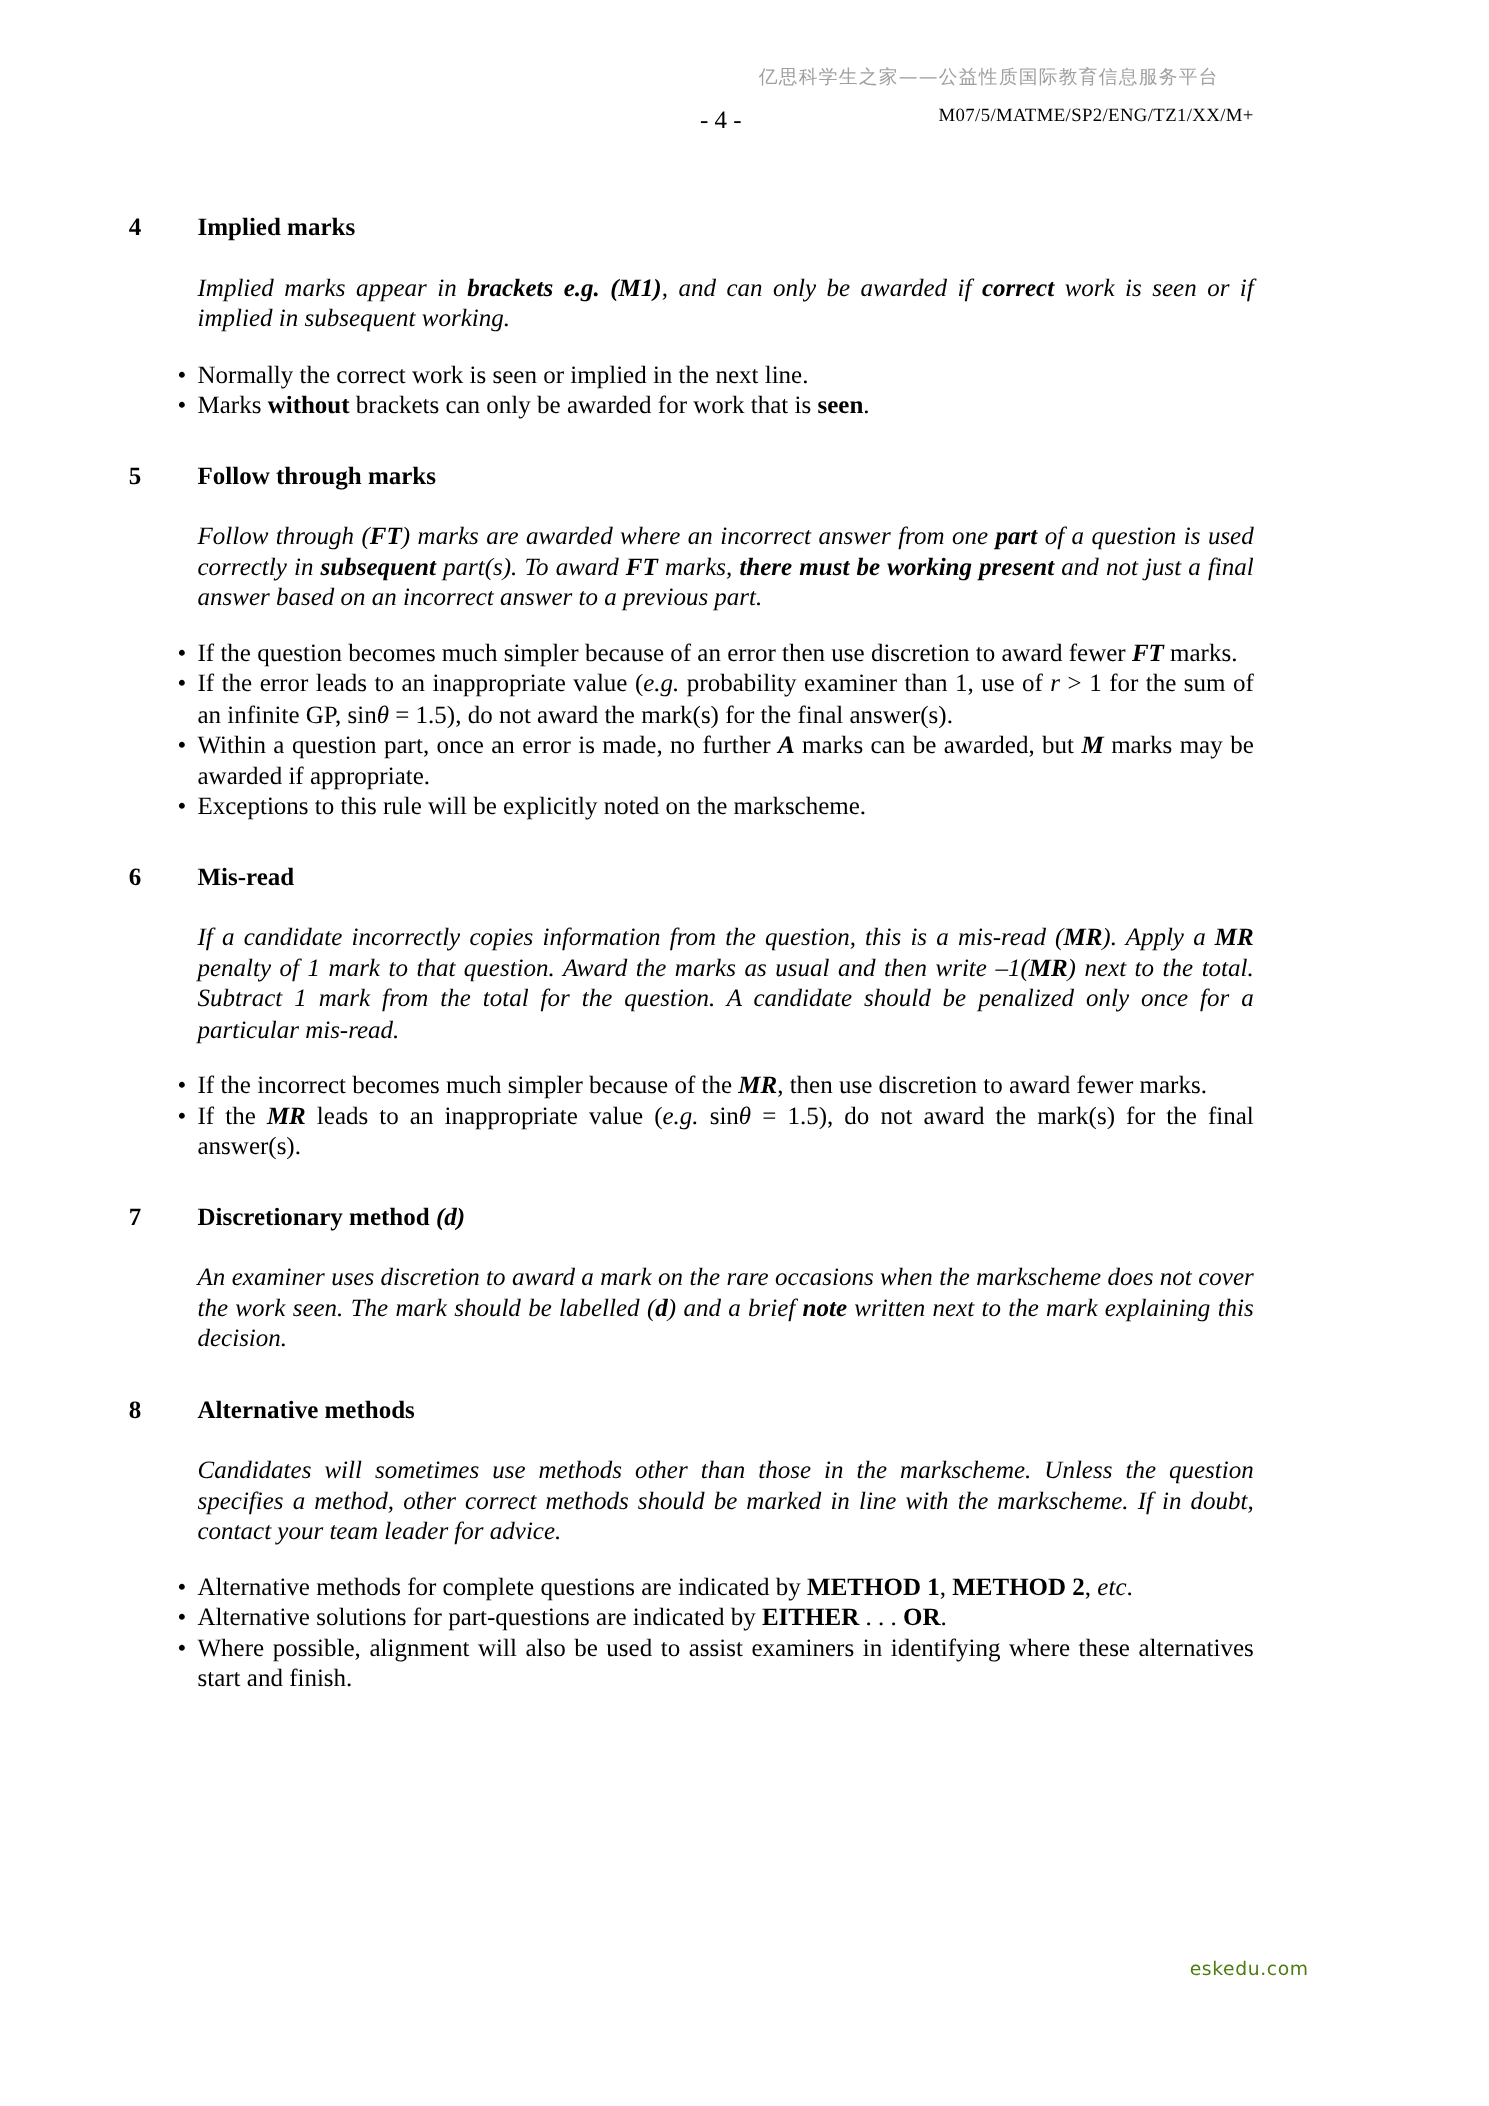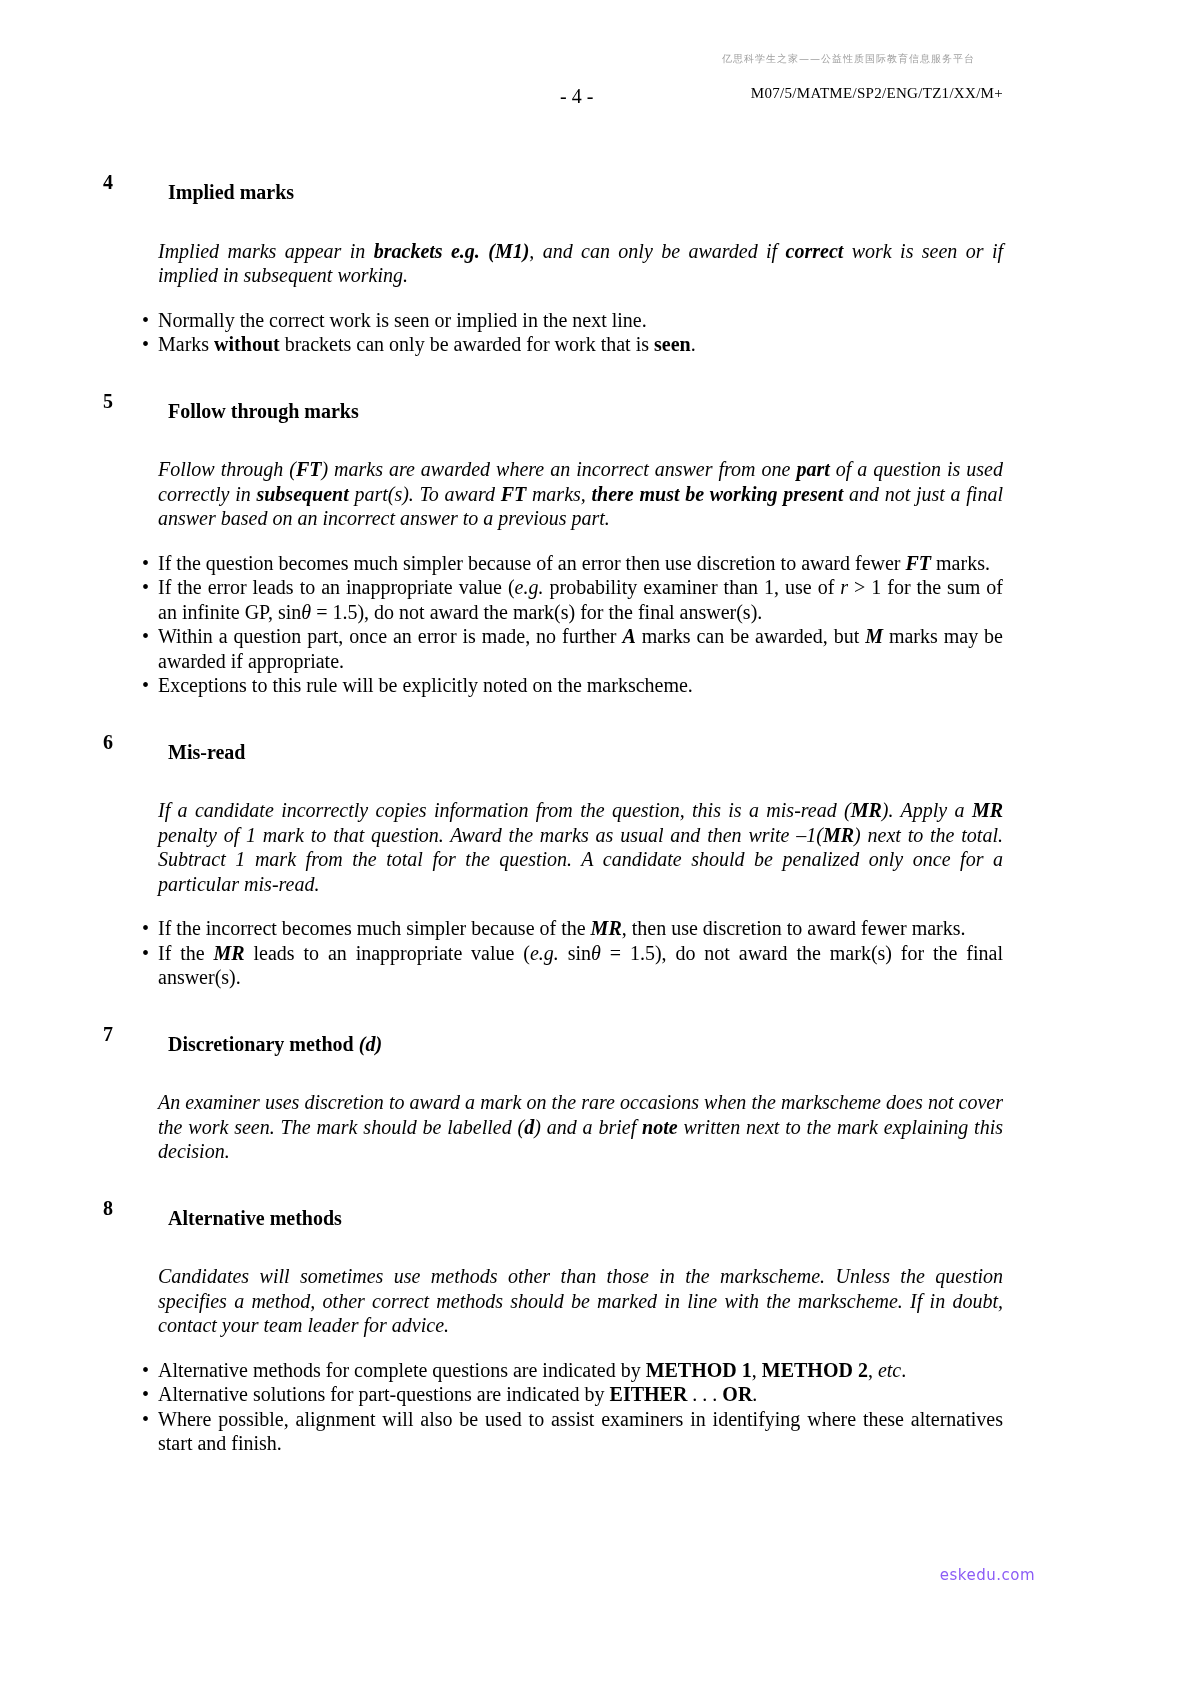--- a/index.html
+++ b/index.html
@@ -11,21 +11,21 @@
     font-family: "Liberation Serif", serif;
     color: #000000;
     overflow: hidden;
   }
   
   .cn-watermark {
     position: absolute;
     top: 52px;
     right: 216px;
     font-family: "DejaVu Sans", sans-serif;
-    font-size: 10px;
+    font-size: 15px;
     letter-spacing: 1px;
     color: #a0a0a0;
     white-space: nowrap;
   }
   .page-num {
     position: absolute;
     top: 85px;
     left: 560px;
     font-size: 20px;
   }
@@ -41,21 +41,21 @@
     position: absolute;
     top: 170px;
     left: 103px;
     width: 900px;
     font-size: 20px;
     line-height: 24.5px;
   }
   .section + .section { margin-top: 32px; }
   .sec-head { display: flex; font-weight: bold; }
   .sec-num { width: 55px; flex: none; }
-  .sec-title { margin: 10px; font-size: inherit; font-weight: bold; display: block; }
+  .sec-title { margin: 0; font-size: inherit; font-weight: bold; display: block; }
   .sec-para {
     margin: 24px 0 0 55px;
     text-align: justify;
   }
   .bullets {
     list-style: none;
     margin: 20px 0 0 0;
     padding: 0;
   }
   .bullet {
@@ -67,25 +67,25 @@
     position: absolute;
     left: 39px;
     top: 0;
   }
   .b { font-weight: bold; }
   .i { font-style: italic; }
   
   .footer-mark {
     position: absolute;
     top: 1566px;
-    right: 156px;
+    right: 144px;
     font-family: "DejaVu Sans", sans-serif;
     font-size: 15px;
     letter-spacing: 0.5px;
-    color: #8b5cf6;
+    color: #4d7c0f;
   }
 </style>
 </head>
 <body>
 
 <div class="page">
 
   <div class="cn-watermark">亿思科学生之家——公益性质国际教育信息服务平台</div>
 
   <div class="page-num">- 4 -</div>

